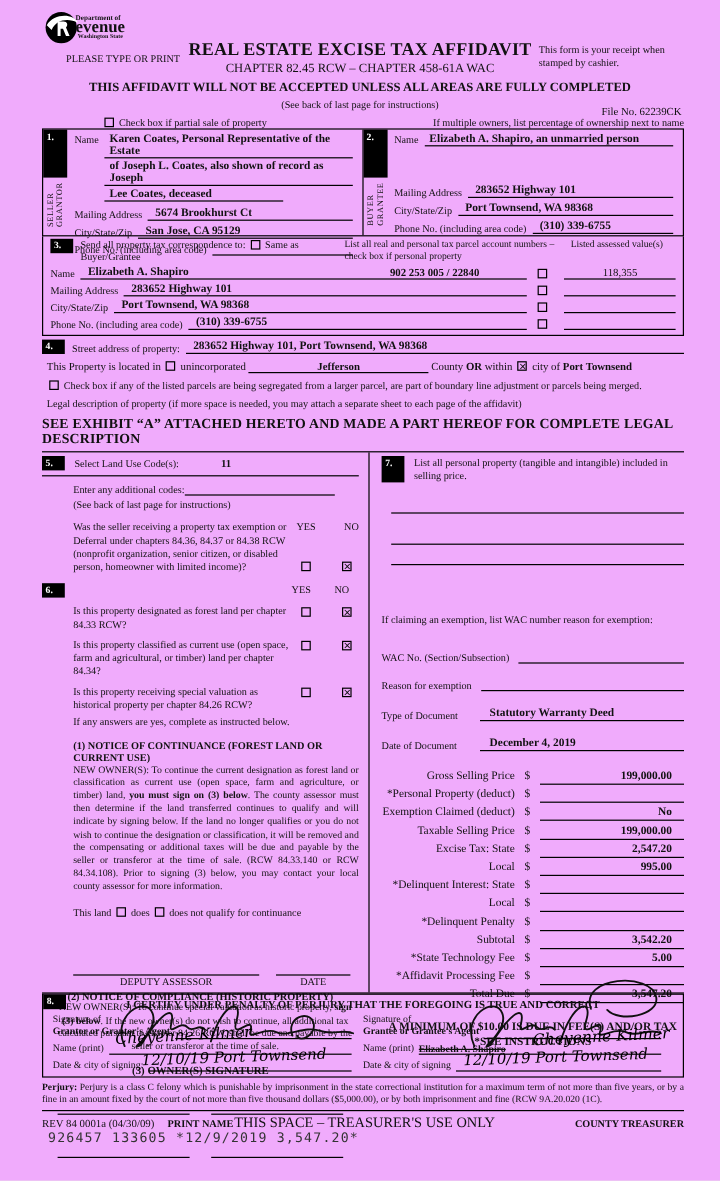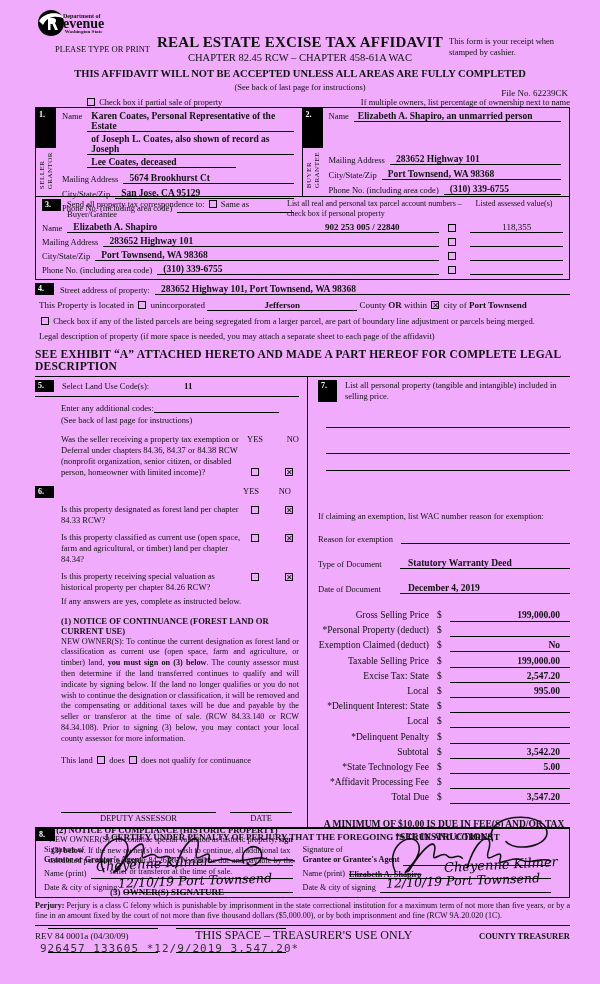--- a/index.html
+++ b/index.html
@@ -396,37 +396,42 @@
       <div class="n2body">
         <span>NEW OWNER(S):  To continue special valuation as historic property, </span><span class="b">sign (3) below</span><span>.  If the new owner(s) do not wish to continue, all additional tax calculated pursuant to chapter 84.26 RCW, shall be due and payable by the seller or transferor at the time of sale.</span>
       </div>
 
       <div class="sig3">(3)  OWNER(S) SIGNATURE</div>
 
       <div class="siglines">
         <span class="sl"></span>
         <span class="sl"></span>
       </div>
+      <div class="printname">PRINT NAME</div>
       <div class="siglines" style="margin-top:16px">
         <span class="sl"></span>
         <span class="sl"></span>
       </div>
     </div>
 
     <div class="rcol">
       <div class="s7head">
         <span class="nb">7.</span>
         <span class="txt">List all personal property (tangible and intangible) included in selling price.</span>
       </div>
       <div class="bl" style="margin-top:14px"></div>
       <div class="bl" style="margin-top:14px"></div>
       <div class="bl" style="margin-top:5px"></div>
 
       <div class="exnote">If claiming an exemption, list WAC number reason for exemption:</div>
 
+      <div class="wacrow">
+        <span>WAC No. (Section/Subsection)</span>
+        <span class="ul"></span>
+      </div>
       <div class="wacrow" style="margin-top:13px">
         <span>Reason for exemption</span>
         <span class="ul"></span>
       </div>
 
       <div class="docrow">
         <span class="lbl">Type of Document</span>
         <span class="val">Statutory Warranty Deed</span>
       </div>
       <div class="docrow">

